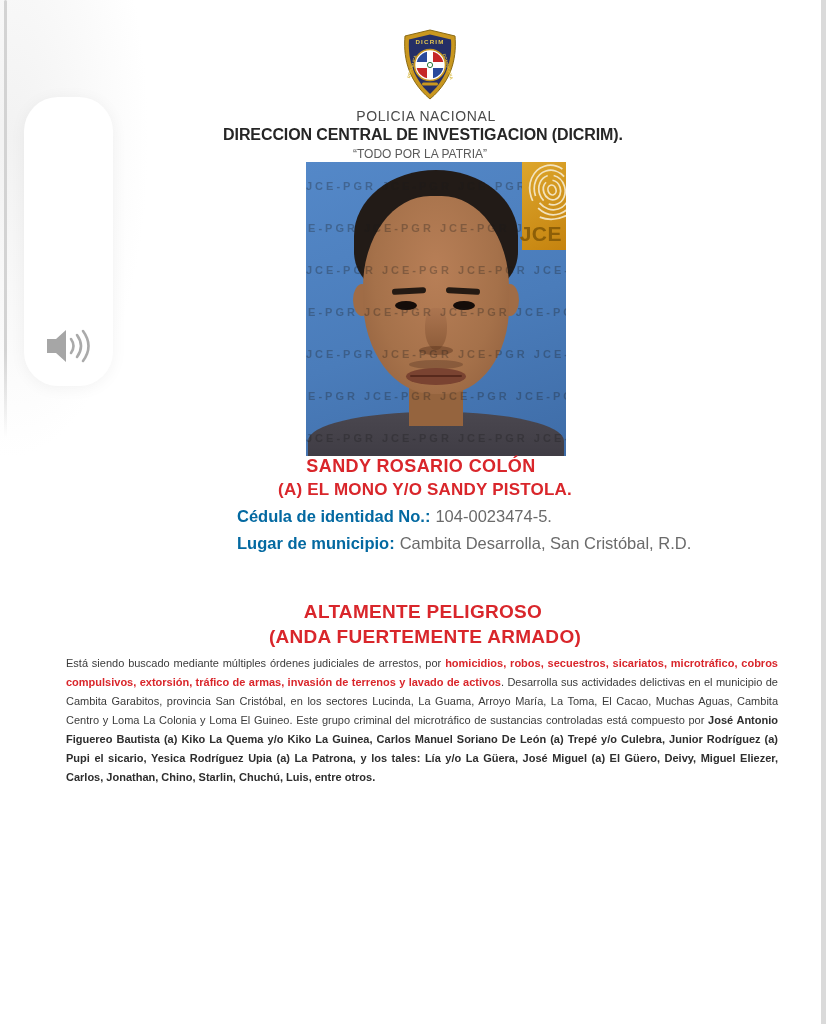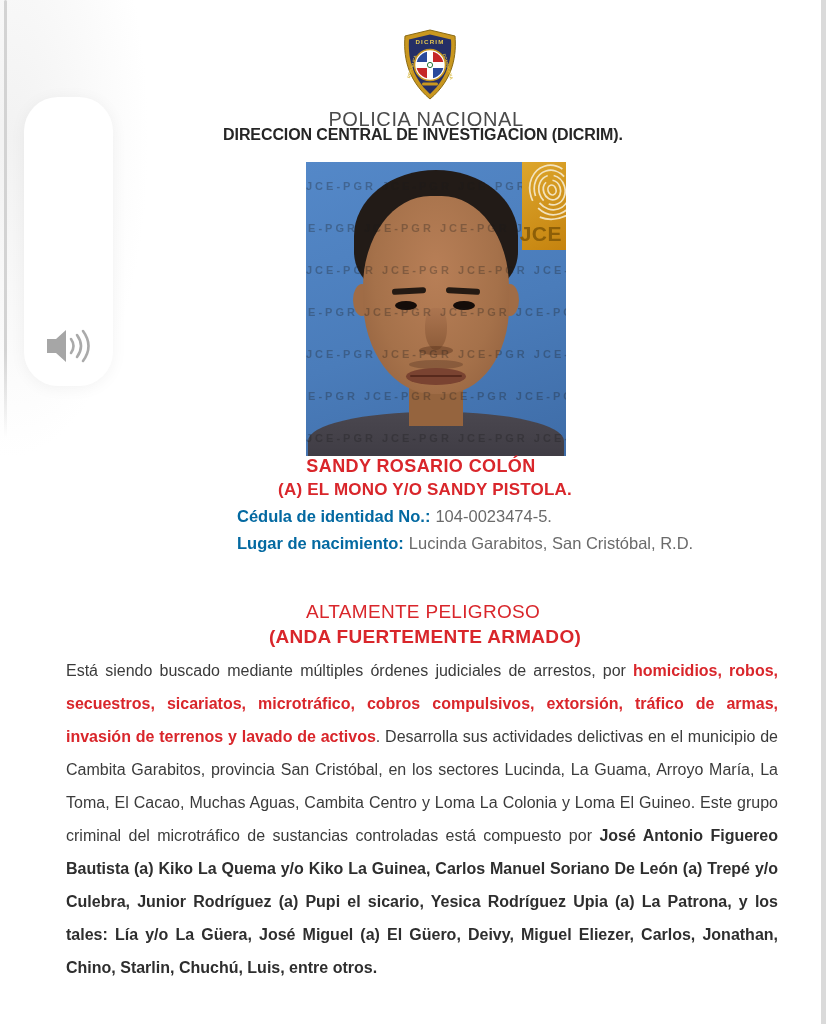--- a/index.html
+++ b/index.html
@@ -12,21 +12,21 @@
   .edge-left { position:absolute; left:4px; top:0; width:3px; height:438px;
     background:linear-gradient(#d3d3d3 80%, rgba(211,211,211,0)); border-radius:2px; }
   .edge-right { position:absolute; left:821px; top:0; width:5px; height:1024px; background:#dadada; }
   .sound-pill { position:absolute; left:24px; top:97px; width:89px; height:289px;
     background:#ffffff; border-radius:34px; box-shadow:0 2px 16px rgba(0,0,0,0.05); }
   .speaker-btn { position:absolute; left:50%; transform:translateX(-50%); bottom:18px;
     width:56px; height:44px; background:transparent; border:none; cursor:pointer; }
 
   
   .center-text { position:absolute; left:0; right:0; text-align:center; }
-  .org-title   { top:108px; padding-left:22px; font-size:20px; letter-spacing:0.6px; color:#4b4b4b; }
+  .org-title   { top:108px; padding-left:22px; font-size:14px; letter-spacing:0.6px; color:#4b4b4b; }
   .division    { top:126px; padding-left:16px; font-size:16px; font-weight:700; letter-spacing:-0.1px; color:#262626; }
   .motto       { top:147px; padding-left:10px; font-size:12px; color:#5a5a5a; }
 
   .badge { position:absolute; left:399px; top:29px; width:62px; height:73px; }
 
   
   .photo { position:absolute; left:306px; top:162px; width:260px; height:294px; overflow:hidden;
     background:linear-gradient(160deg, #5488c8 0%, #4a7cba 55%, #3e6ca7 100%); }
   .photo div { position:absolute; }
   .p-shoulders { left:2px; top:250px; width:256px; height:60px; background:#45424a; border-radius:48% 48% 0 0;
@@ -52,25 +52,25 @@
     color:#8d5f08; letter-spacing:0.5px; font-family:"Liberation Sans", sans-serif; }
 
   
   .red { color:#d9262b; }
   .subject-name  { top:456px; padding-left:12px; font-size:18px; font-weight:700; letter-spacing:0.4px; }
   .subject-alias { top:480px; padding-left:20px; font-size:17px; font-weight:700; letter-spacing:0.2px; }
   .details { position:absolute; left:237px; top:507px; }
   .detail-row { height:26.5px; font-size:16.5px; color:#6a6a6a; white-space:nowrap; }
   .detail-row b { color:#0369a1; font-weight:700; margin-right:5px; }
 
-  .warning1 { top:601px; padding-left:16px; font-size:19px; font-weight:400; letter-spacing:0.3px; }
+  .warning1 { top:601px; padding-left:16px; font-size:19px; font-weight:700; letter-spacing:0.3px; }
   .warning2 { top:626px; padding-left:20px; font-size:19px; font-weight:700; letter-spacing:0.3px; }
 
   .body-par { position:absolute; left:66px; top:654px; width:712px; text-align:justify;
-    font-size:16px; line-height:33px; color:#3b3b3b; }
+    font-size:11px; line-height:19px; color:#3b3b3b; }
   .seg-redbold { color:#d9262b; font-weight:700; }
   .seg-bold { font-weight:700; color:#2e2e2e; }
 
   .footer-contact { position:absolute; left:66px; top:911px; width:714px;
     font-size:13.8px; font-weight:700; color:#d9262b; letter-spacing:-0.1px; white-space:nowrap; }
 </style>
 </head>
 <body>
 
 <div id="page">
@@ -111,20 +111,21 @@
         <rect x="28" y="22" width="6" height="28" fill="#ffffff"></rect>
         <rect x="17" y="33" width="28" height="6" fill="#ffffff"></rect>
         <circle cx="31" cy="36" r="2.6" fill="#ffffff" stroke="#2a7a3b" stroke-width="1"></circle>
       </g>
       <rect x="23" y="53.5" width="16" height="3" rx="1.5" fill="#c9971f"></rect>
     </svg>
   </div>
 
   <div class="center-text org-title">POLICIA NACIONAL</div>
   <div class="center-text division">DIRECCION CENTRAL DE INVESTIGACION (DICRIM).</div>
+  <div class="center-text motto">“TODO POR LA PATRIA”</div>
 
   <div class="photo">
     <div class="p-shoulders"></div>
     <div class="p-neck"></div>
     <div class="p-ear" style="left:47px;"></div>
     <div class="p-ear" style="left:195px;"></div>
     <div class="p-hair"></div>
     <div class="p-face"></div>
     <div class="p-brow" style="left:86px; transform:rotate(-3deg);"></div>
     <div class="p-brow" style="left:140px; transform:rotate(3deg);"></div>
@@ -162,21 +163,21 @@
   </div>
 
   <div class="center-text subject-name red">SANDY ROSARIO COLÓN</div>
   <div class="center-text subject-alias red">(A) EL MONO Y/O SANDY PISTOLA.</div>
 
   <div class="details">
     <div class="detail-row">
       <b>Cédula de identidad No.:</b><span>104-0023474-5.</span>
     </div>
     <div class="detail-row">
-      <b>Lugar de nacimiento:</b><span>Lucinda Garabitos, San Cristóbal, R.D.</span>
+      <b>Lugar de municipio:</b><span>Cambita Desarrolla, San Cristóbal, R.D.</span>
     </div>
   </div>
 
   <div class="center-text warning1 red">ALTAMENTE PELIGROSO</div>
   <div class="center-text warning2 red">(ANDA FUERTEMENTE ARMADO)</div>
 
   <p class="body-par"><span>Está siendo buscado mediante múltiples órdenes judiciales de arrestos, por </span><span class="seg-redbold">homicidios, robos, secuestros, sicariatos, microtráfico, cobros compulsivos, extorsión, tráfico de armas, invasión de terrenos y lavado de activos</span><span>. Desarrolla sus actividades delictivas en el municipio de Cambita Garabitos, provincia San Cristóbal, en los sectores Lucinda, La Guama, Arroyo María, La Toma, El Cacao, Muchas Aguas, Cambita Centro y Loma La Colonia y Loma El Guineo. Este grupo criminal del microtráfico de sustancias controladas está compuesto por </span><span class="seg-bold">José Antonio Figuereo Bautista (a) Kiko La Quema y/o Kiko La Guinea, Carlos Manuel Soriano De León (a) Trepé y/o Culebra, Junior Rodríguez (a) Pupi el sicario, Yesica Rodríguez Upia (a) La Patrona, y los tales: Lía y/o La Güera, José Miguel (a) El Güero, Deivy, Miguel Eliezer, Carlos, Jonathan, Chino, Starlin, Chuchú, Luis, entre otros.</span></p>
 
 
 </div>

